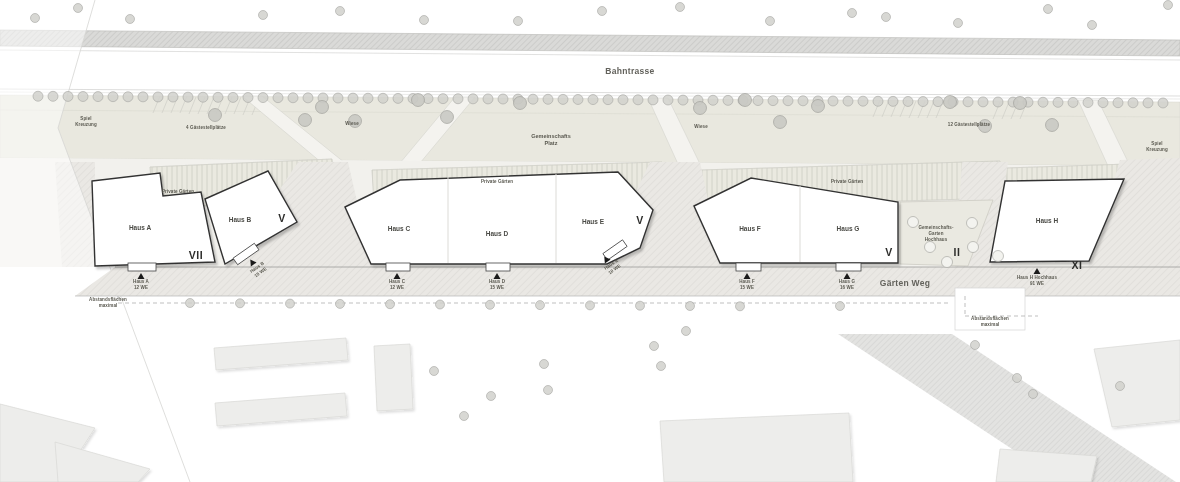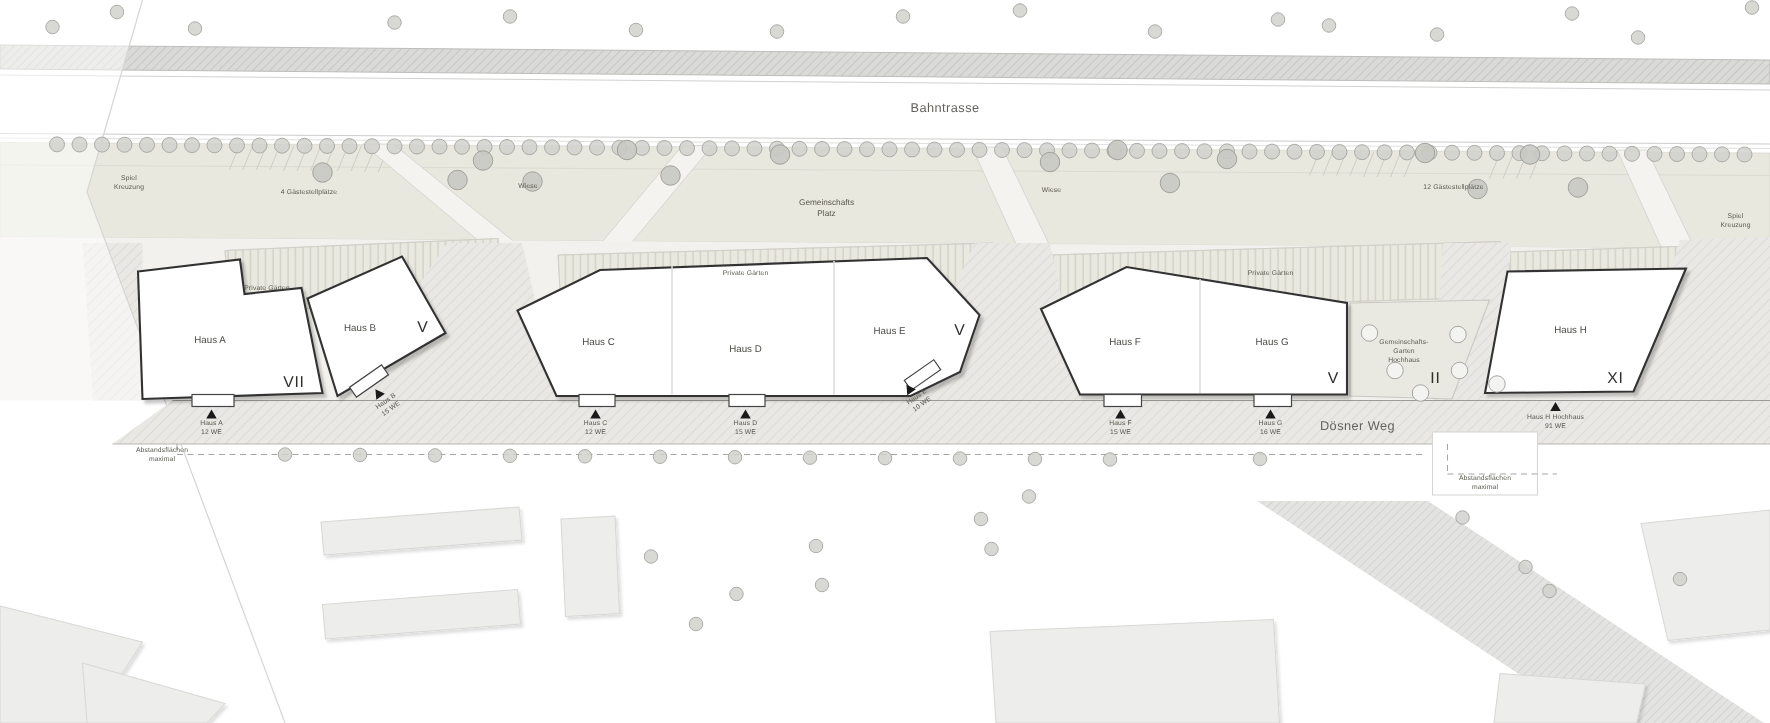--- a/index.html
+++ b/index.html
@@ -1,17 +1,17 @@
 <!DOCTYPE html>
 <html><head>
 <meta charset="utf-8">
 <style>
   html,body{margin:0;padding:0;background:#fff;}
   #canvas{position:relative;width:1180px;height:482px;background:#ffffff;overflow:hidden;
-          font-family:"Liberation Sans",sans-serif;}
+          font-family:"Liberation Sans",sans-serif;font-weight:bold;}
   #plan-svg{position:absolute;left:0;top:0;}
   .lbl{position:absolute;transform:translate(-50%,-50%);color:#59584f;text-align:center;
        white-space:pre-line;line-height:1.3;pointer-events:none;}
   .rot{transform:translate(-50%,-50%) rotate(-35deg);}
   .t4{font-size:4.5px;letter-spacing:.1px;}
   .t5{font-size:5.5px;}
   .t6{font-size:6.5px;color:#4a4a45;}
   .t8{font-size:8.5px;color:#63625c;letter-spacing:.3px;}
   .num{font-size:10.5px;color:#2d2d2b;letter-spacing:.5px;}
   .tree{fill:#d1d1cd;stroke:#a5a5a1;stroke-width:.6;fill-opacity:.85;}
@@ -314,21 +314,21 @@
         <circle cx="661" cy="366" r="4.5" class="tree"></circle>
         <circle cx="686" cy="331" r="4.5" class="tree"></circle>
         <circle cx="975" cy="345" r="4.5" class="tree"></circle>
         <circle cx="1017" cy="378" r="4.5" class="tree"></circle>
         <circle cx="1033" cy="394" r="4.5" class="tree"></circle>
         <circle cx="1120" cy="386" r="4.5" class="tree"></circle>
       </g>
 </svg>
 
 <div class="lbl t8" style="left:630px;top:72px;">Bahntrasse</div>
-<div class="lbl t8" style="left:905px;top:284px;">Dösner Weg</div>
+<div class="lbl t8" style="left:905px;top:284px;">Gärten Weg</div>
 
 <div class="lbl t4" style="left:86px;top:122px;">Spiel
 Kreuzung</div>
 <div class="lbl t4" style="left:206px;top:128px;">4 Gästestellplätze</div>
 <div class="lbl t4" style="left:352px;top:124px;">Wiese</div>
 <div class="lbl t5" style="left:551px;top:140px;">Gemeinschafts
 Platz</div>
 <div class="lbl t4" style="left:701px;top:127px;">Wiese</div>
 <div class="lbl t4" style="left:969px;top:125px;">12 Gästestellplätze</div>
 <div class="lbl t4" style="left:1157px;top:147px;">Spiel
@@ -353,21 +353,21 @@
 <div class="lbl t6" style="left:593px;top:222px;">Haus E</div>
 <div class="lbl t6" style="left:750px;top:229px;">Haus F</div>
 <div class="lbl t6" style="left:848px;top:229px;">Haus G</div>
 <div class="lbl t6" style="left:1047px;top:221px;">Haus H</div>
 
 <div class="lbl num" style="left:196px;top:256px;">VII</div>
 <div class="lbl num" style="left:282px;top:219px;">V</div>
 <div class="lbl num" style="left:640px;top:221px;">V</div>
 <div class="lbl num" style="left:889px;top:253px;">V</div>
 <div class="lbl num" style="left:957px;top:253px;text-align:center;">II</div>
-<div class="lbl num" style="left:1077px;top:253px;">XI</div>
+<div class="lbl num" style="left:1077px;top:266px;">XI</div>
 
 <div class="lbl t4" style="left:141px;top:285px;">Haus A
 12 WE</div>
 <div class="lbl t4 rot" style="left:259px;top:270px;">Haus B
 15 WE</div>
 <div class="lbl t4" style="left:397px;top:285px;">Haus C
 12 WE</div>
 <div class="lbl t4" style="left:497px;top:285px;">Haus D
 15 WE</div>
 <div class="lbl t4 rot" style="left:613px;top:267px;">Haus E

